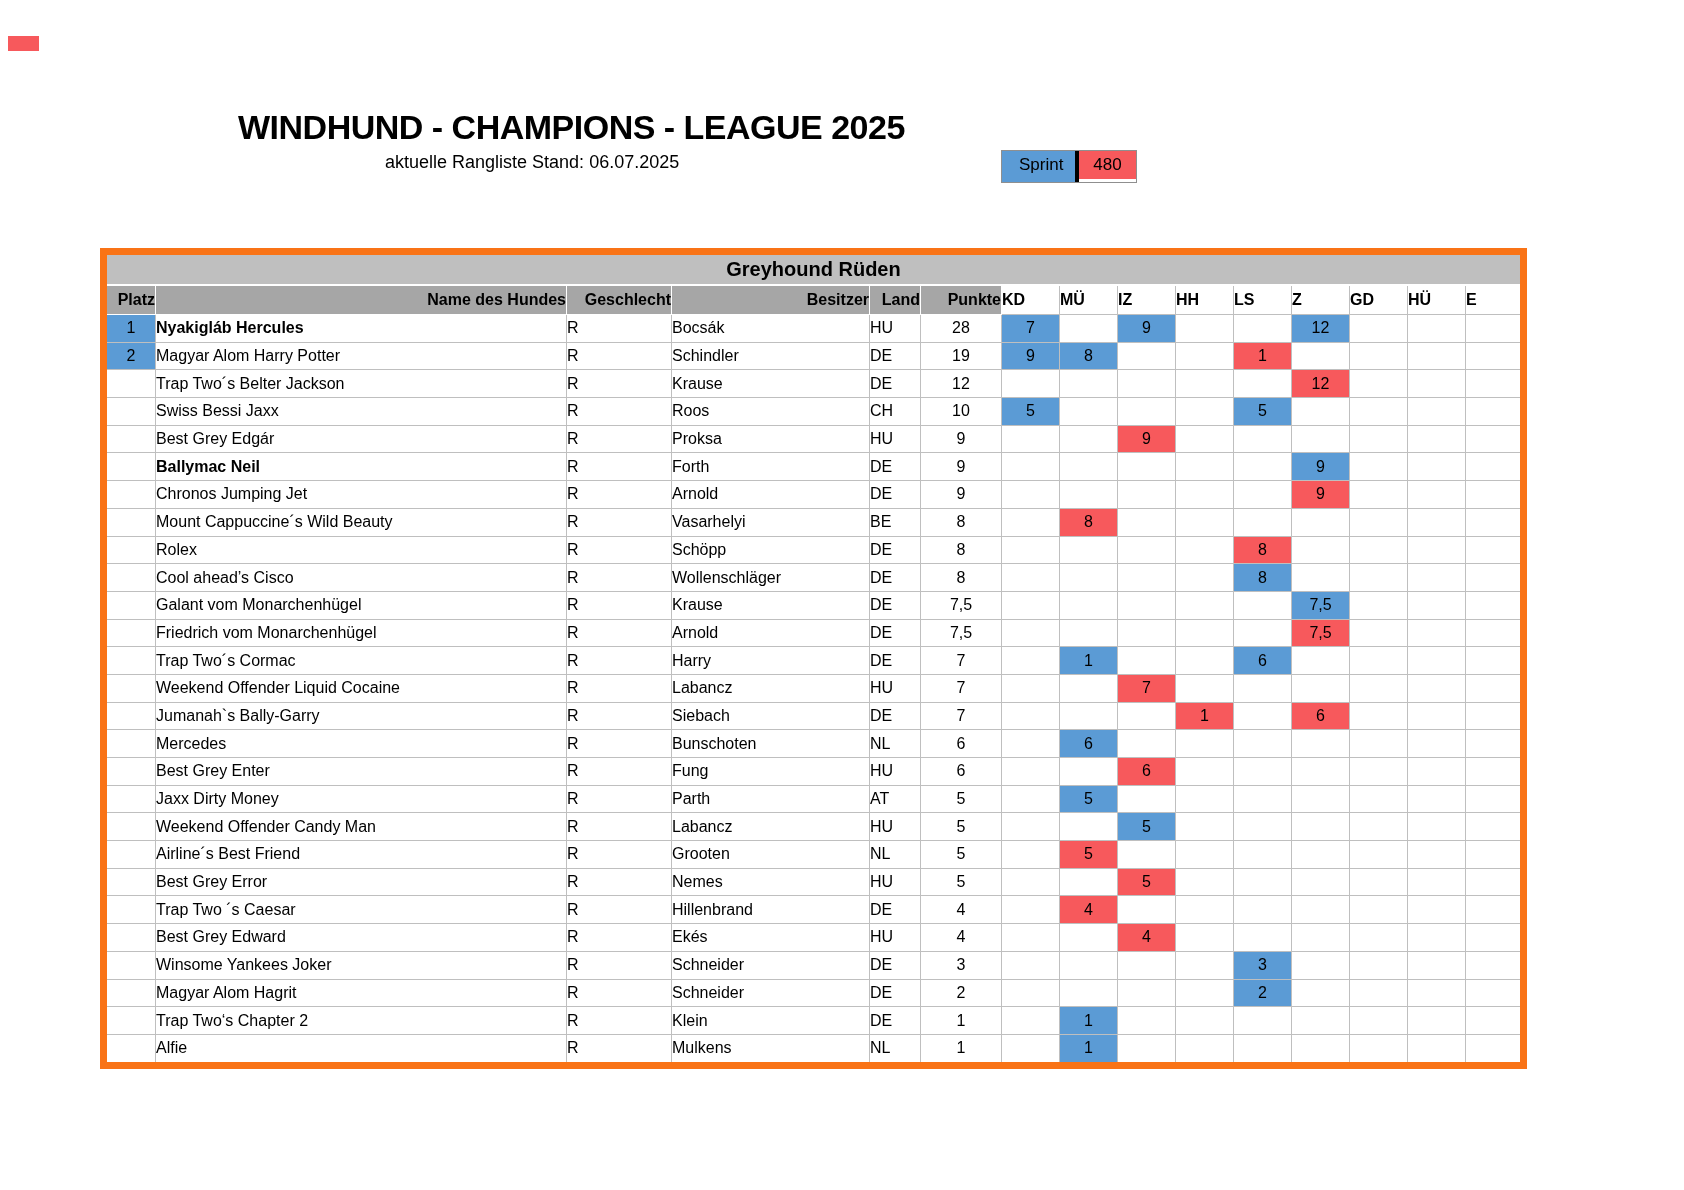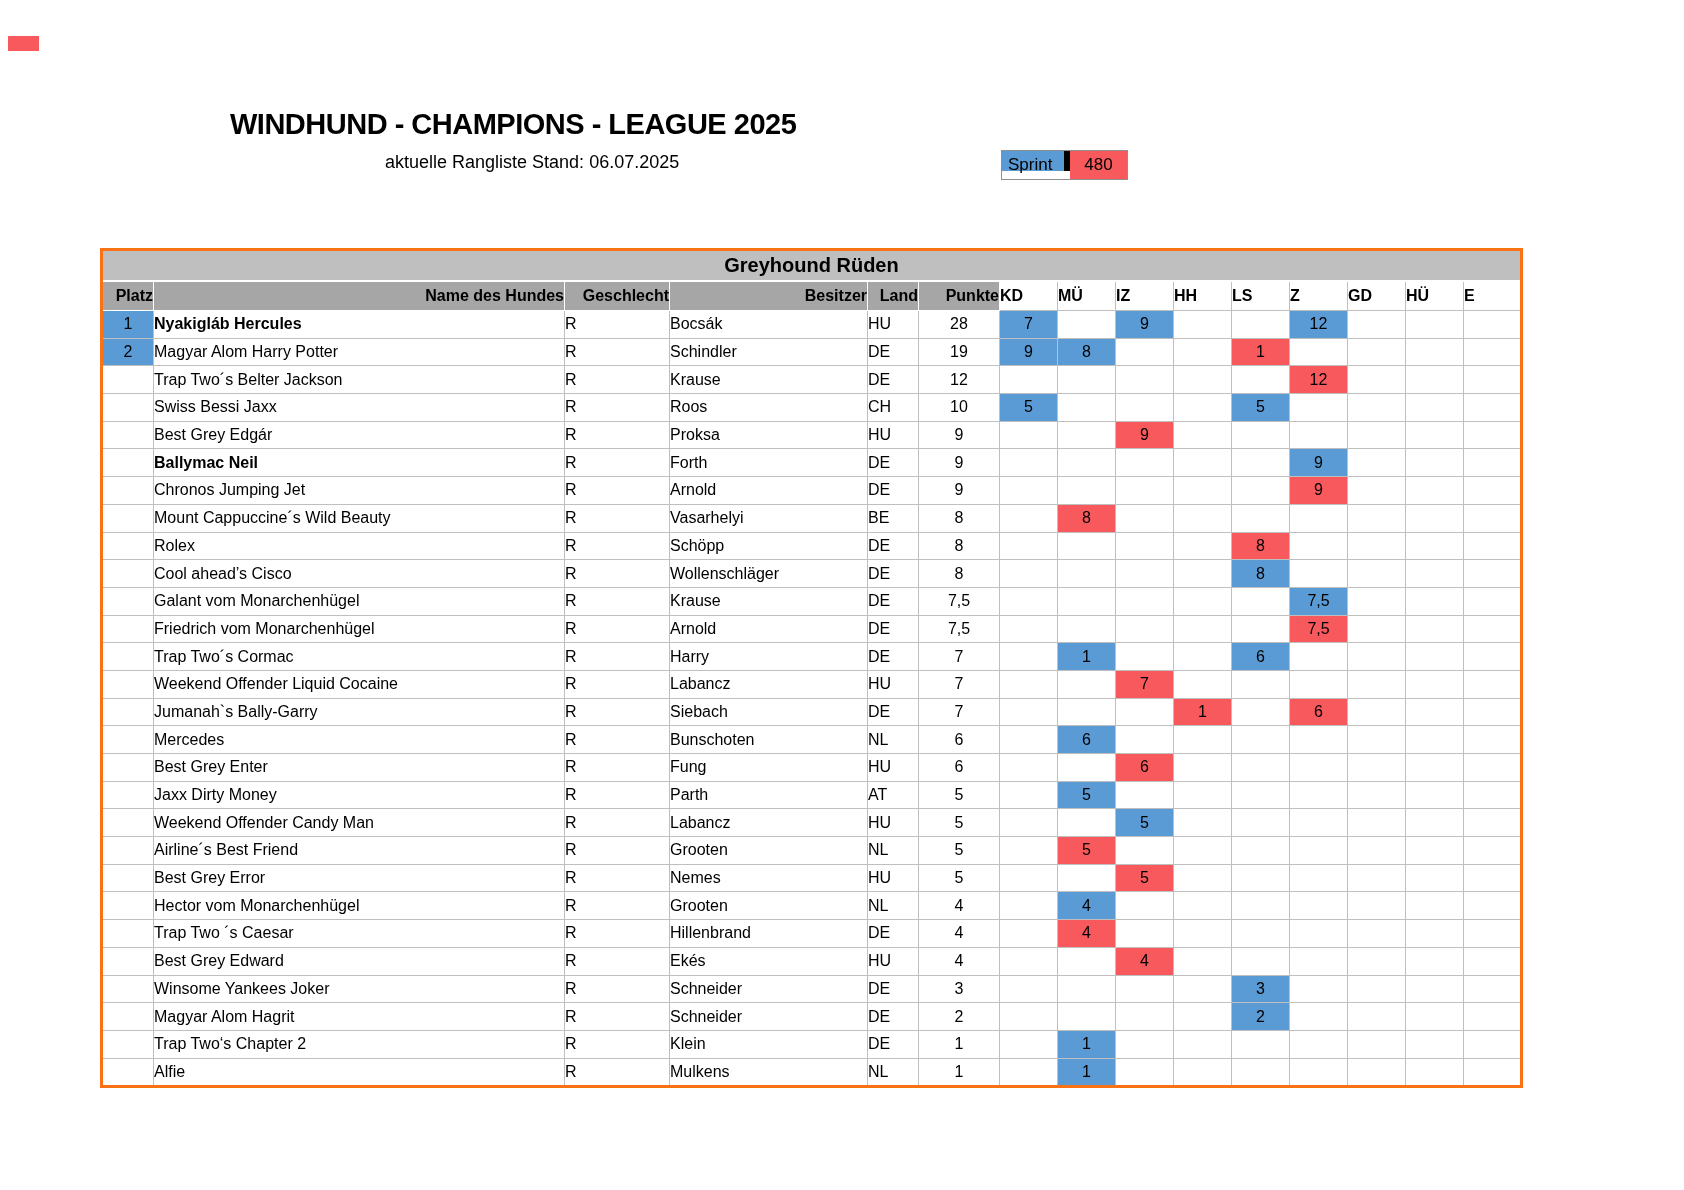--- a/index.html
+++ b/index.html
@@ -2,27 +2,27 @@
 <html style="--blue: #5b9bd5; --red: #f7595c; --gray-light: #bfbfbf; --gray-mid: #a6a6a6;"><head>
 <meta charset="utf-8">
 <style>
   html,body { margin:0; padding:0; }
   body {
     width:1684px; height:1190px; background:#ffffff; position:relative;
     font-family:"Liberation Sans", sans-serif; color:#000;
     -webkit-font-smoothing:antialiased;
   }
   .red-mark { position:absolute; left:8px; top:36px; width:31px; height:15px; background:var(--red,#f7595c); }
-  .title { position:absolute; left:230px; top:108px; font-size:29px; font-weight:bold; letter-spacing:-0.5px; }
+  .title { position:absolute; left:238px; top:108px; font-size:34px; font-weight:bold; letter-spacing:-0.5px; }
   .subtitle { position:absolute; left:385px; top:152px; font-size:18px; font-weight:normal; }
   .sprint { position:absolute; left:1001px; top:150px; display:flex; border:1px solid #8f8f8f; font-size:17px; }
-  .sprint .lbl { width:56px; height:20px; line-height:28px; background:var(--blue,#5b9bd5); padding-left:6px; border-right:6px solid #000000; }
+  .sprint .lbl { width:56px; height:31px; line-height:28px; background:var(--blue,#5b9bd5); padding-left:17px; border-right:4px solid #000000; }
   .sprint .val { width:57px; height:28px; line-height:28px; background:var(--red,#f7595c); text-align:center; }
 
-  table.rank { position:absolute; left:100px; top:248px; border-collapse:collapse; table-layout:fixed; border:3px solid #f97316; }
+  table.rank { position:absolute; left:100px; top:248px; border-collapse:collapse; table-layout:fixed; border:7px solid #f97316; }
   table.rank td, table.rank th { border:1px solid #bfbfbf; font-size:16px; font-weight:normal;
     padding:0; overflow:hidden; white-space:nowrap; vertical-align:middle; height:26.7px; }
   tr.section th { background:var(--gray-light,#bfbfbf); border:1px solid #fff; border-bottom:2px solid #fff;
     font-size:20px; font-weight:bold; text-align:center; height:29px; }
   tr.head th { font-weight:bold; text-align:left; padding-left:5px; height:28px; }
   tr.head th.gray { background:var(--gray-mid,#a6a6a6); border-color:#fff;text-align:right; }
   tr.head th.evt { text-align:left; padding-left:0; background:#fff; border-color:#bfbfbf; }
   td.c-platz { text-align:center; }
   td.c-platz.hl { background:var(--blue,#5b9bd5); }
   td.c-name, td.c-sex, td.c-owner, td.c-land { text-align:left; padding-left:6px; }
@@ -438,37 +438,20 @@
         <td class="c-evt red">5</td>
         <td class="c-evt"></td>
         <td class="c-evt"></td>
         <td class="c-evt"></td>
         <td class="c-evt"></td>
         <td class="c-evt"></td>
         <td class="c-evt"></td>
       </tr>
       <tr>
         <td class="c-platz"></td>
-        <td class="c-name">Hector vom Monarchenhügel</td>
-        <td class="c-sex">R</td>
-        <td class="c-owner">Grooten</td>
-        <td class="c-land">NL</td>
-        <td class="c-pts">4</td>
-        <td class="c-evt"></td>
-        <td class="c-evt blue">4</td>
-        <td class="c-evt"></td>
-        <td class="c-evt"></td>
-        <td class="c-evt"></td>
-        <td class="c-evt"></td>
-        <td class="c-evt"></td>
-        <td class="c-evt"></td>
-        <td class="c-evt"></td>
-      </tr>
-      <tr>
-        <td class="c-platz"></td>
         <td class="c-name">Trap Two ´s Caesar</td>
         <td class="c-sex">R</td>
         <td class="c-owner">Hillenbrand</td>
         <td class="c-land">DE</td>
         <td class="c-pts">4</td>
         <td class="c-evt"></td>
         <td class="c-evt red">4</td>
         <td class="c-evt"></td>
         <td class="c-evt"></td>
         <td class="c-evt"></td>

